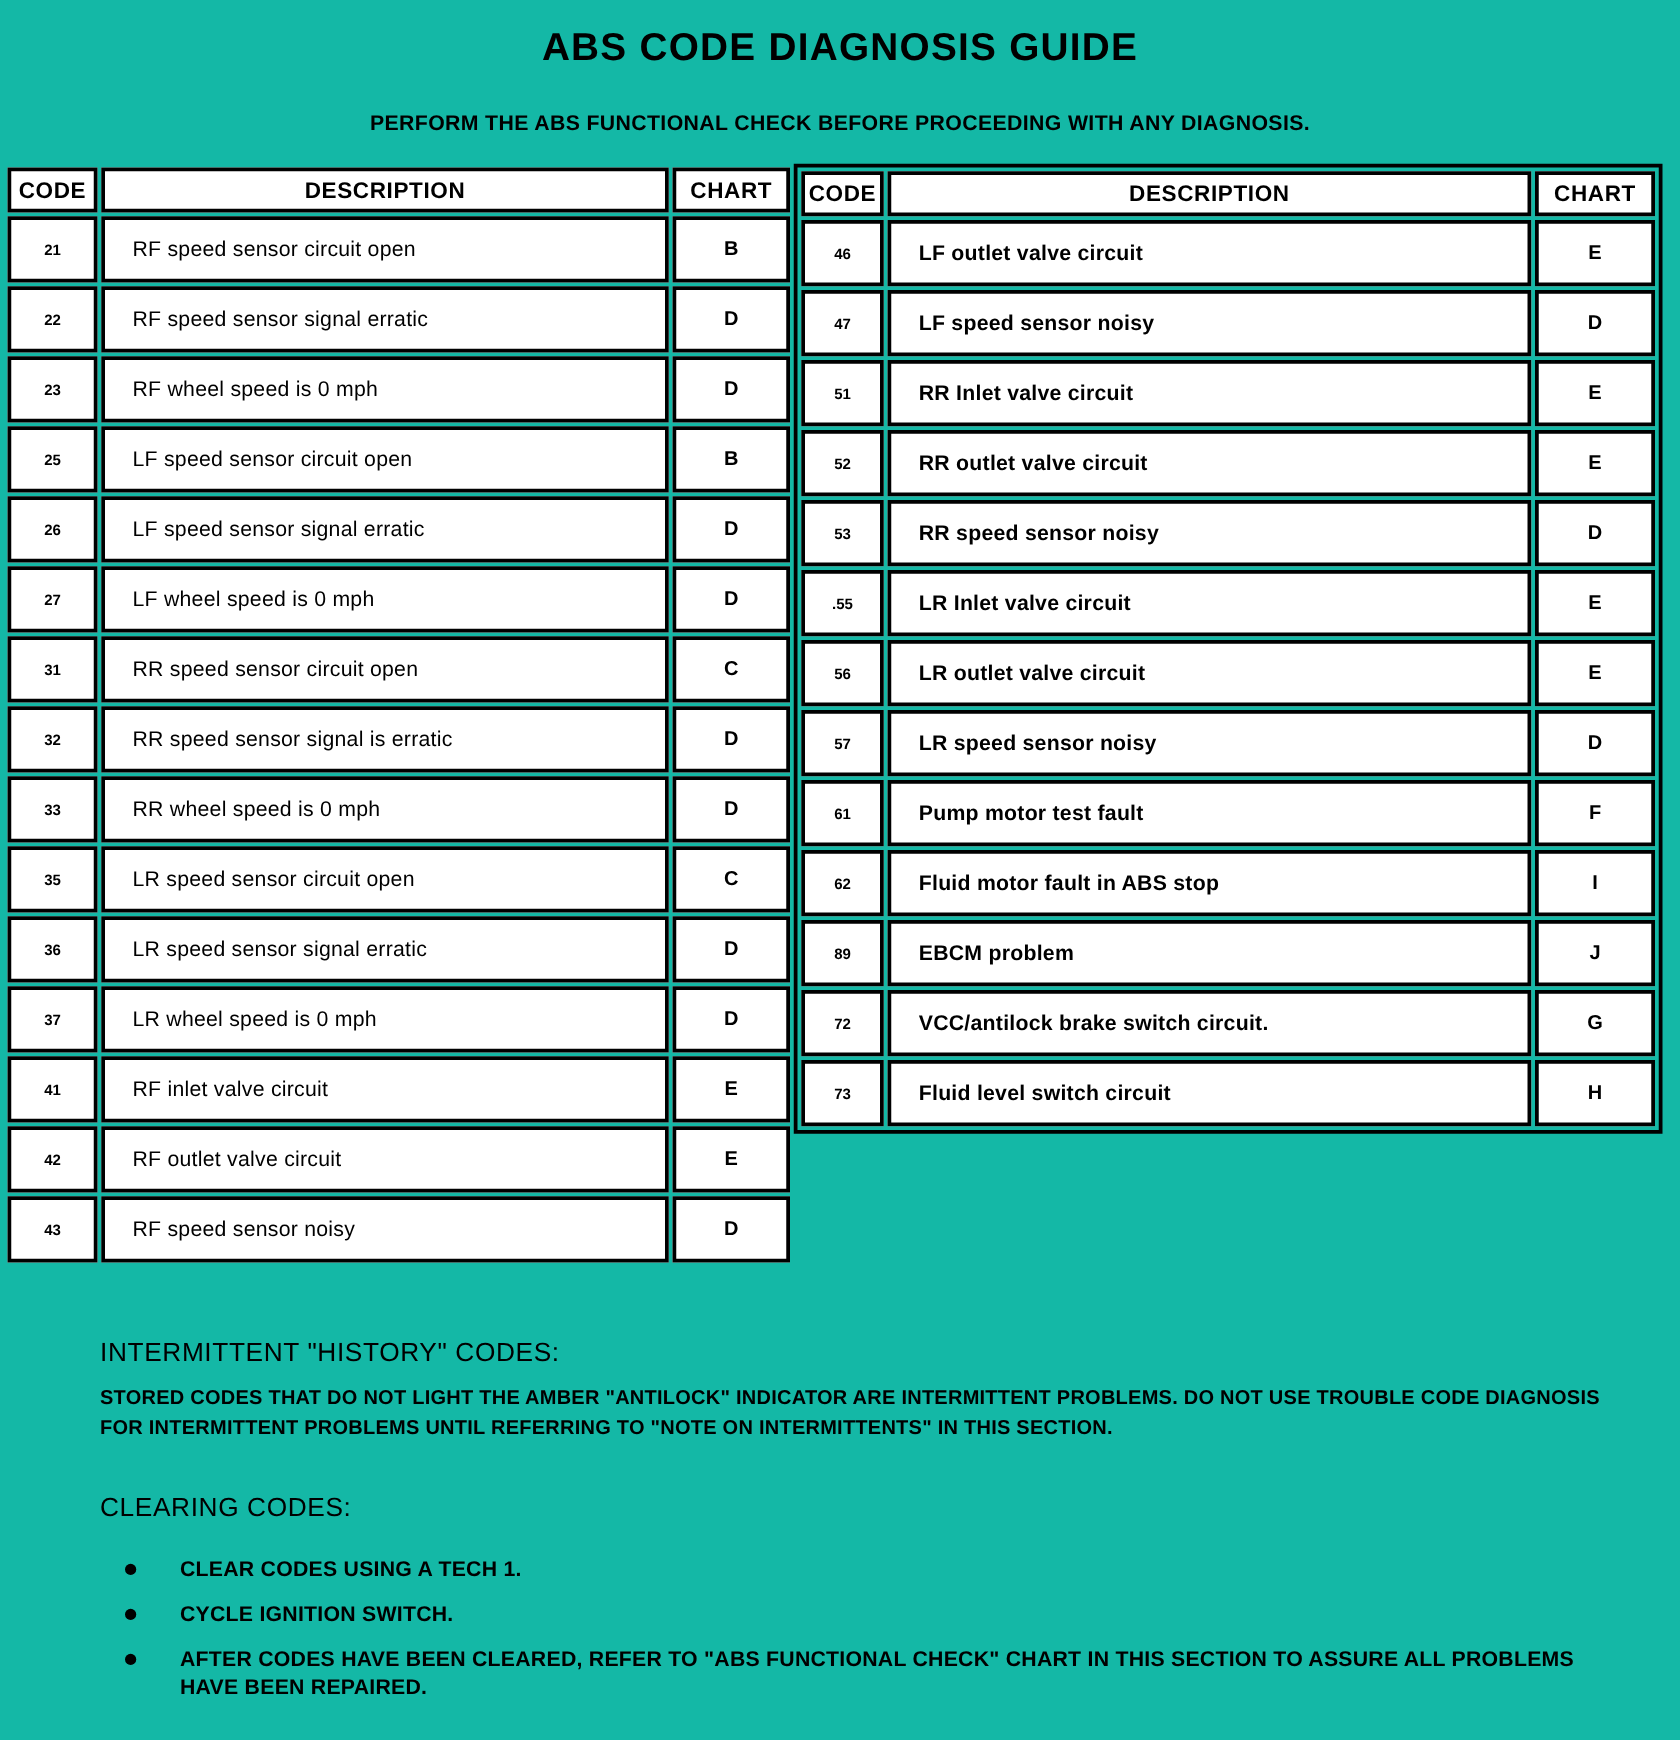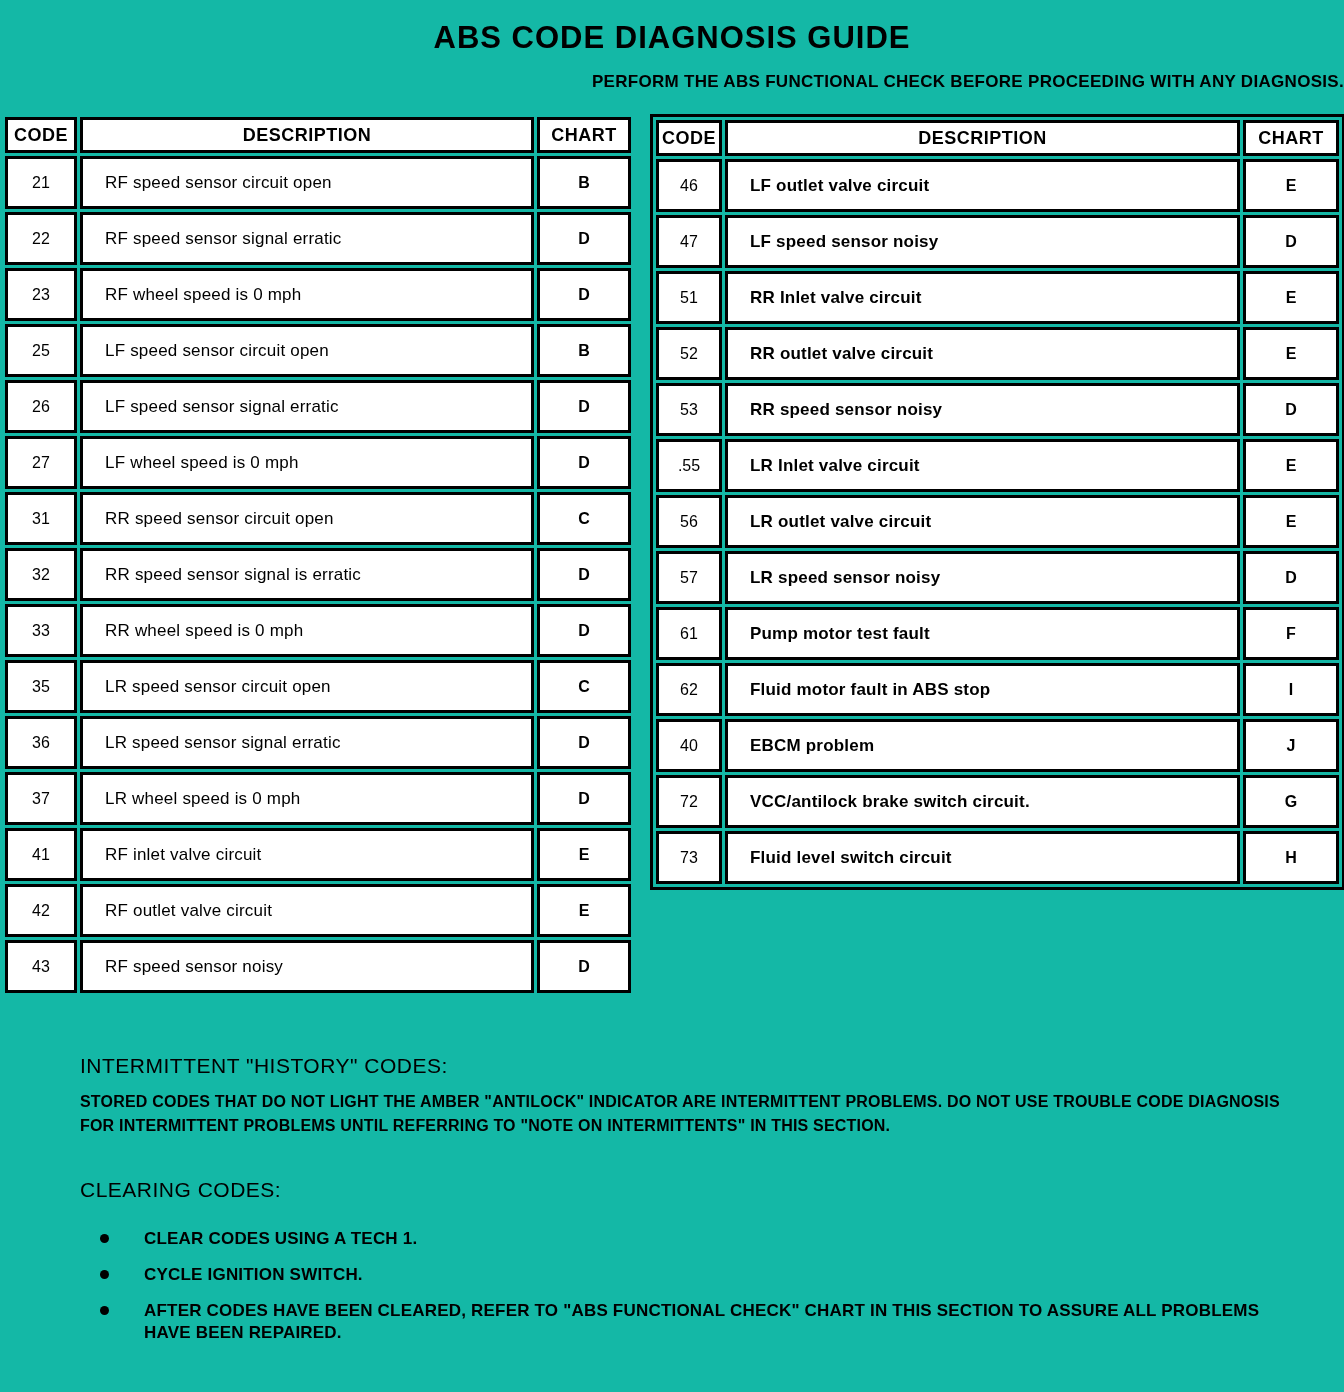--- a/index.html
+++ b/index.html
@@ -18,33 +18,31 @@
   }
   .page-title {
     margin: 0;
     padding-top: 20px;
     text-align: center;
     font-size: 31px;
     font-weight: 700;
     letter-spacing: 1px;
   }
   .page-subtitle {
-    margin-top: 16px;
-    text-align: right;
+    margin-top: 33px;
+    text-align: center;
     font-size: 17px;
     font-weight: 700;
     letter-spacing: 0.3px;
   }
   .tables-wrap {
     display: flex;
     align-items: flex-start;
-    gap: 16px;
     margin-top: 22px;
     padding-left: 3px;
-    justify-content: center;
   }
   table.codes-table {
     border-collapse: separate;
     border-spacing: 3px;
     table-layout: fixed;
   }
   table.codes-table th,
   table.codes-table td {
     box-sizing: border-box;
     border: 3px solid #000;
@@ -53,21 +51,21 @@
     white-space: nowrap;
   }
   table.codes-table th {
     height: 36px;
     font-size: 18px;
     font-weight: 700;
     text-align: center;
     letter-spacing: 0.5px;
   }
   table.codes-table td { height: 53px; }
-  .cell-code  { text-align: center; font-weight: 400; font-size: 16px; }
+  .cell-code  { text-align: center; font-weight: 700; font-size: 12px; }
   .cell-desc  { padding-left: 22px; font-size: 17px; letter-spacing: 0.2px; }
   .cell-chart { text-align: center; font-weight: 700; font-size: 16px; }
 
   table.left-table  { width: 620px; }
   table.right-table { width: 689px; border: 3px solid #000; }
   table.right-table .cell-desc { font-weight: 700; }
 
   .notes {
     margin-top: 58px;
     margin-left: 80px;
@@ -306,21 +304,21 @@
             <td class="cell-chart">F</td>
           </tr>
 
           <tr>
             <td class="cell-code">62</td>
             <td class="cell-desc">Fluid motor fault in ABS stop</td>
             <td class="cell-chart">I</td>
           </tr>
 
           <tr>
-            <td class="cell-code">40</td>
+            <td class="cell-code">89</td>
             <td class="cell-desc">EBCM problem</td>
             <td class="cell-chart">J</td>
           </tr>
 
           <tr>
             <td class="cell-code">72</td>
             <td class="cell-desc">VCC/antilock brake switch circuit.</td>
             <td class="cell-chart">G</td>
           </tr>
 

